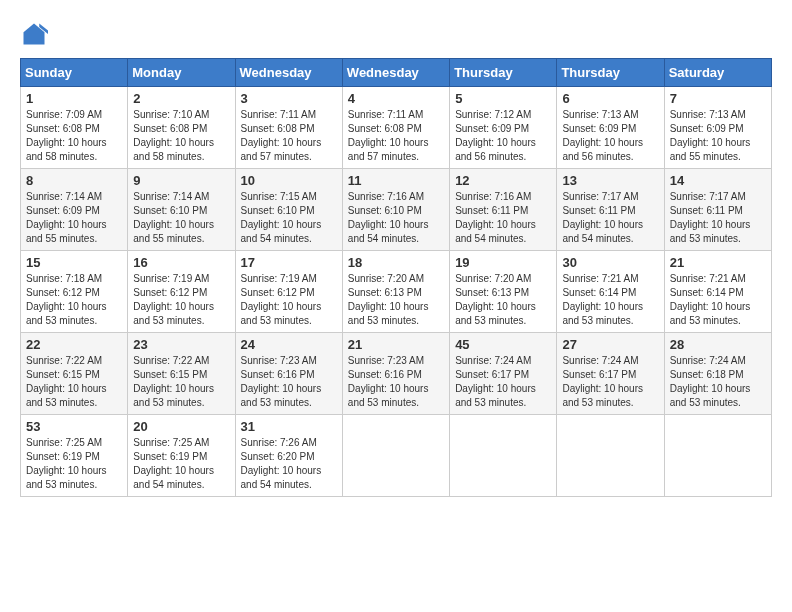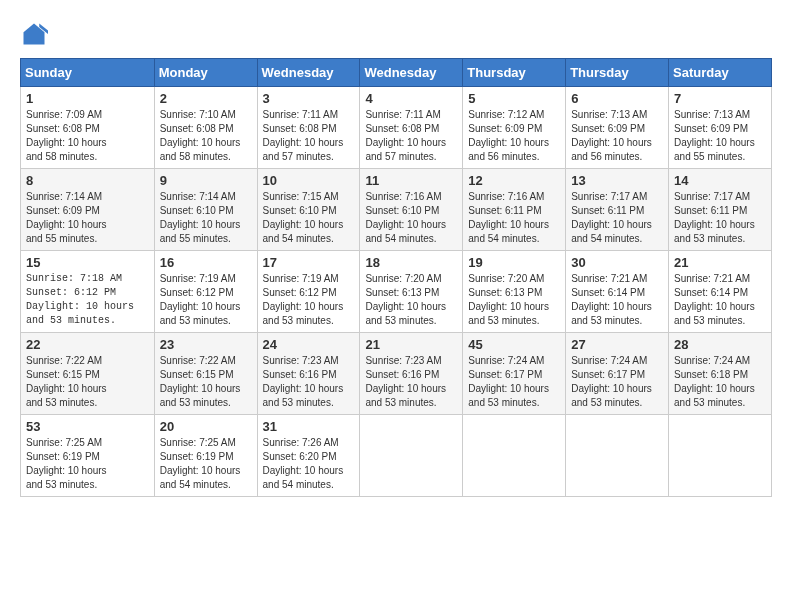--- a/index.html
+++ b/index.html
@@ -216,21 +216,21 @@
           <span class="day-number">14</span>
           <div class="day-info" style="white-space: pre-line;">Sunrise: 7:17 AM
 Sunset: 6:11 PM
 Daylight: 10 hours
 and 53 minutes.</div>
         </td>
       </tr>
       <tr>
         <td>
           <span class="day-number">15</span>
-          <div class="day-info" style="white-space: pre-line; font-family: Liberation Mono, monospace;">Sunrise: 7:18 AM
+          <div class="day-info" style="white-space: pre-line;">Sunrise: 7:18 AM
 Sunset: 6:12 PM
 Daylight: 10 hours
 and 53 minutes.</div>
         </td>
         <td>
           <span class="day-number">16</span>
           <div class="day-info" style="white-space: pre-line;">Sunrise: 7:19 AM
 Sunset: 6:12 PM
 Daylight: 10 hours
 and 53 minutes.</div>

